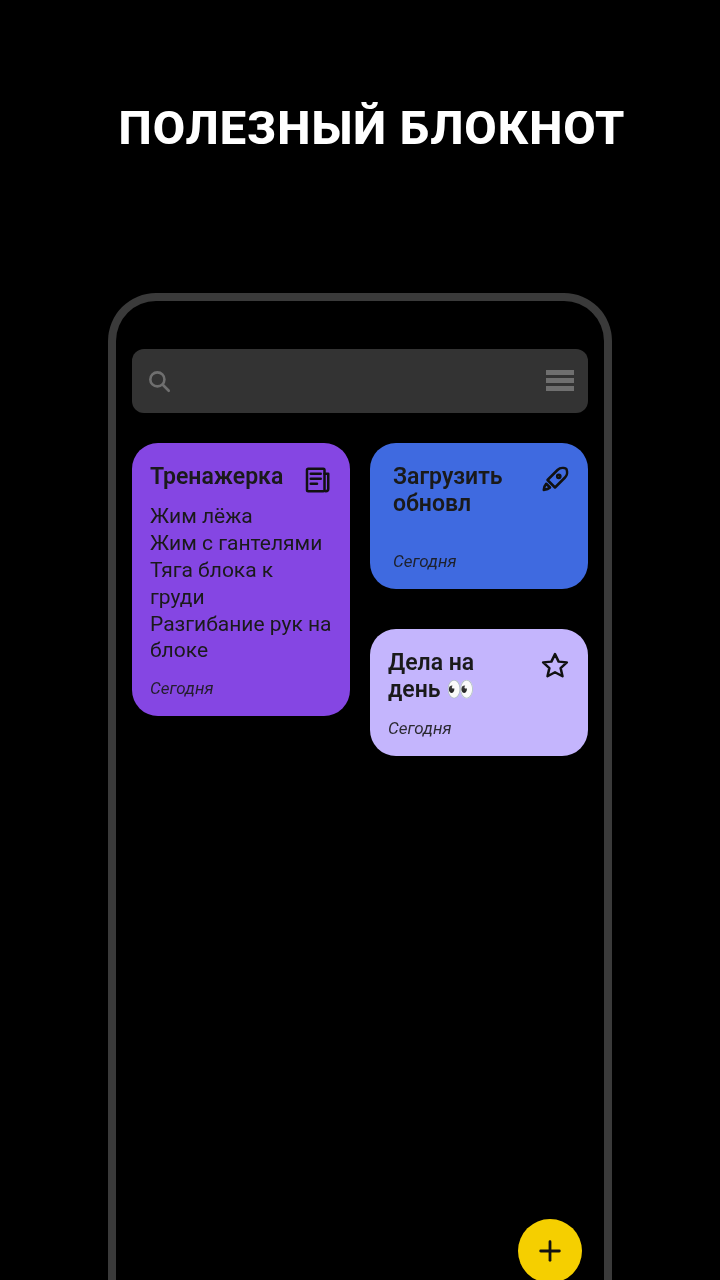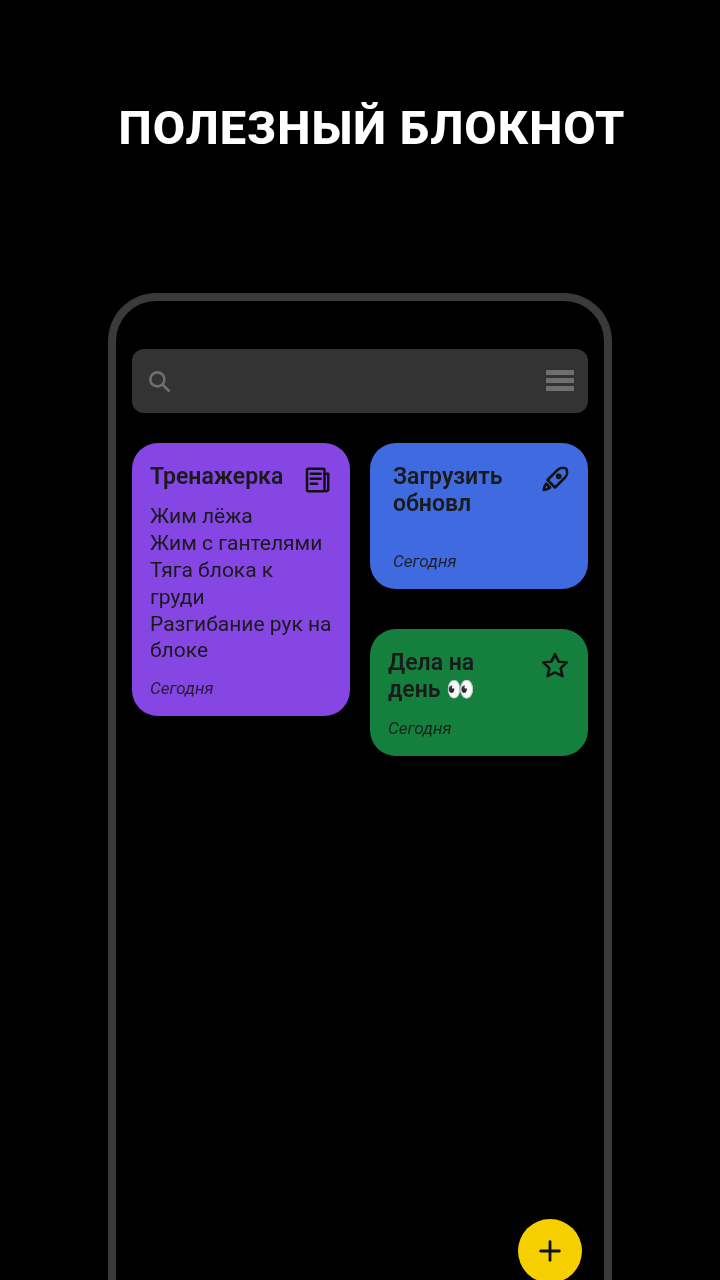--- a/index.html
+++ b/index.html
@@ -42,21 +42,21 @@
   .col { display: flex; flex-direction: column; gap: 40px; }
 
   .card {
     border-radius: 26px;
     padding: 20px 18px 18px 18px;
     color: #1a1a1a;
     position: relative;
   }
   .card-purple { background: #8546e3; }
   .card-blue   { background: #3f6ae0; padding-left: 23px; }
-  .card-orange { background: #15803d; }
+  .card-orange { background: #c4b5fd; }
 
   .card-head { display: flex; align-items: flex-start; justify-content: space-between; gap: 8px; }
   .card-title { font-weight: 600; font-size: 23px; line-height: 1.18; flex: 1; word-break: break-word; }
   .card-icon { flex: 0 0 auto; margin-top: 2px; }
 
   .card-body { font-size: 21px; line-height: 1.28; margin-top: 4px; white-space: pre-line; word-break: break-word; }
   .card-date { font-size: 17px; margin-top: 14px; opacity: .9; font-style: italic; }
 
   .fab {
     position: absolute;

